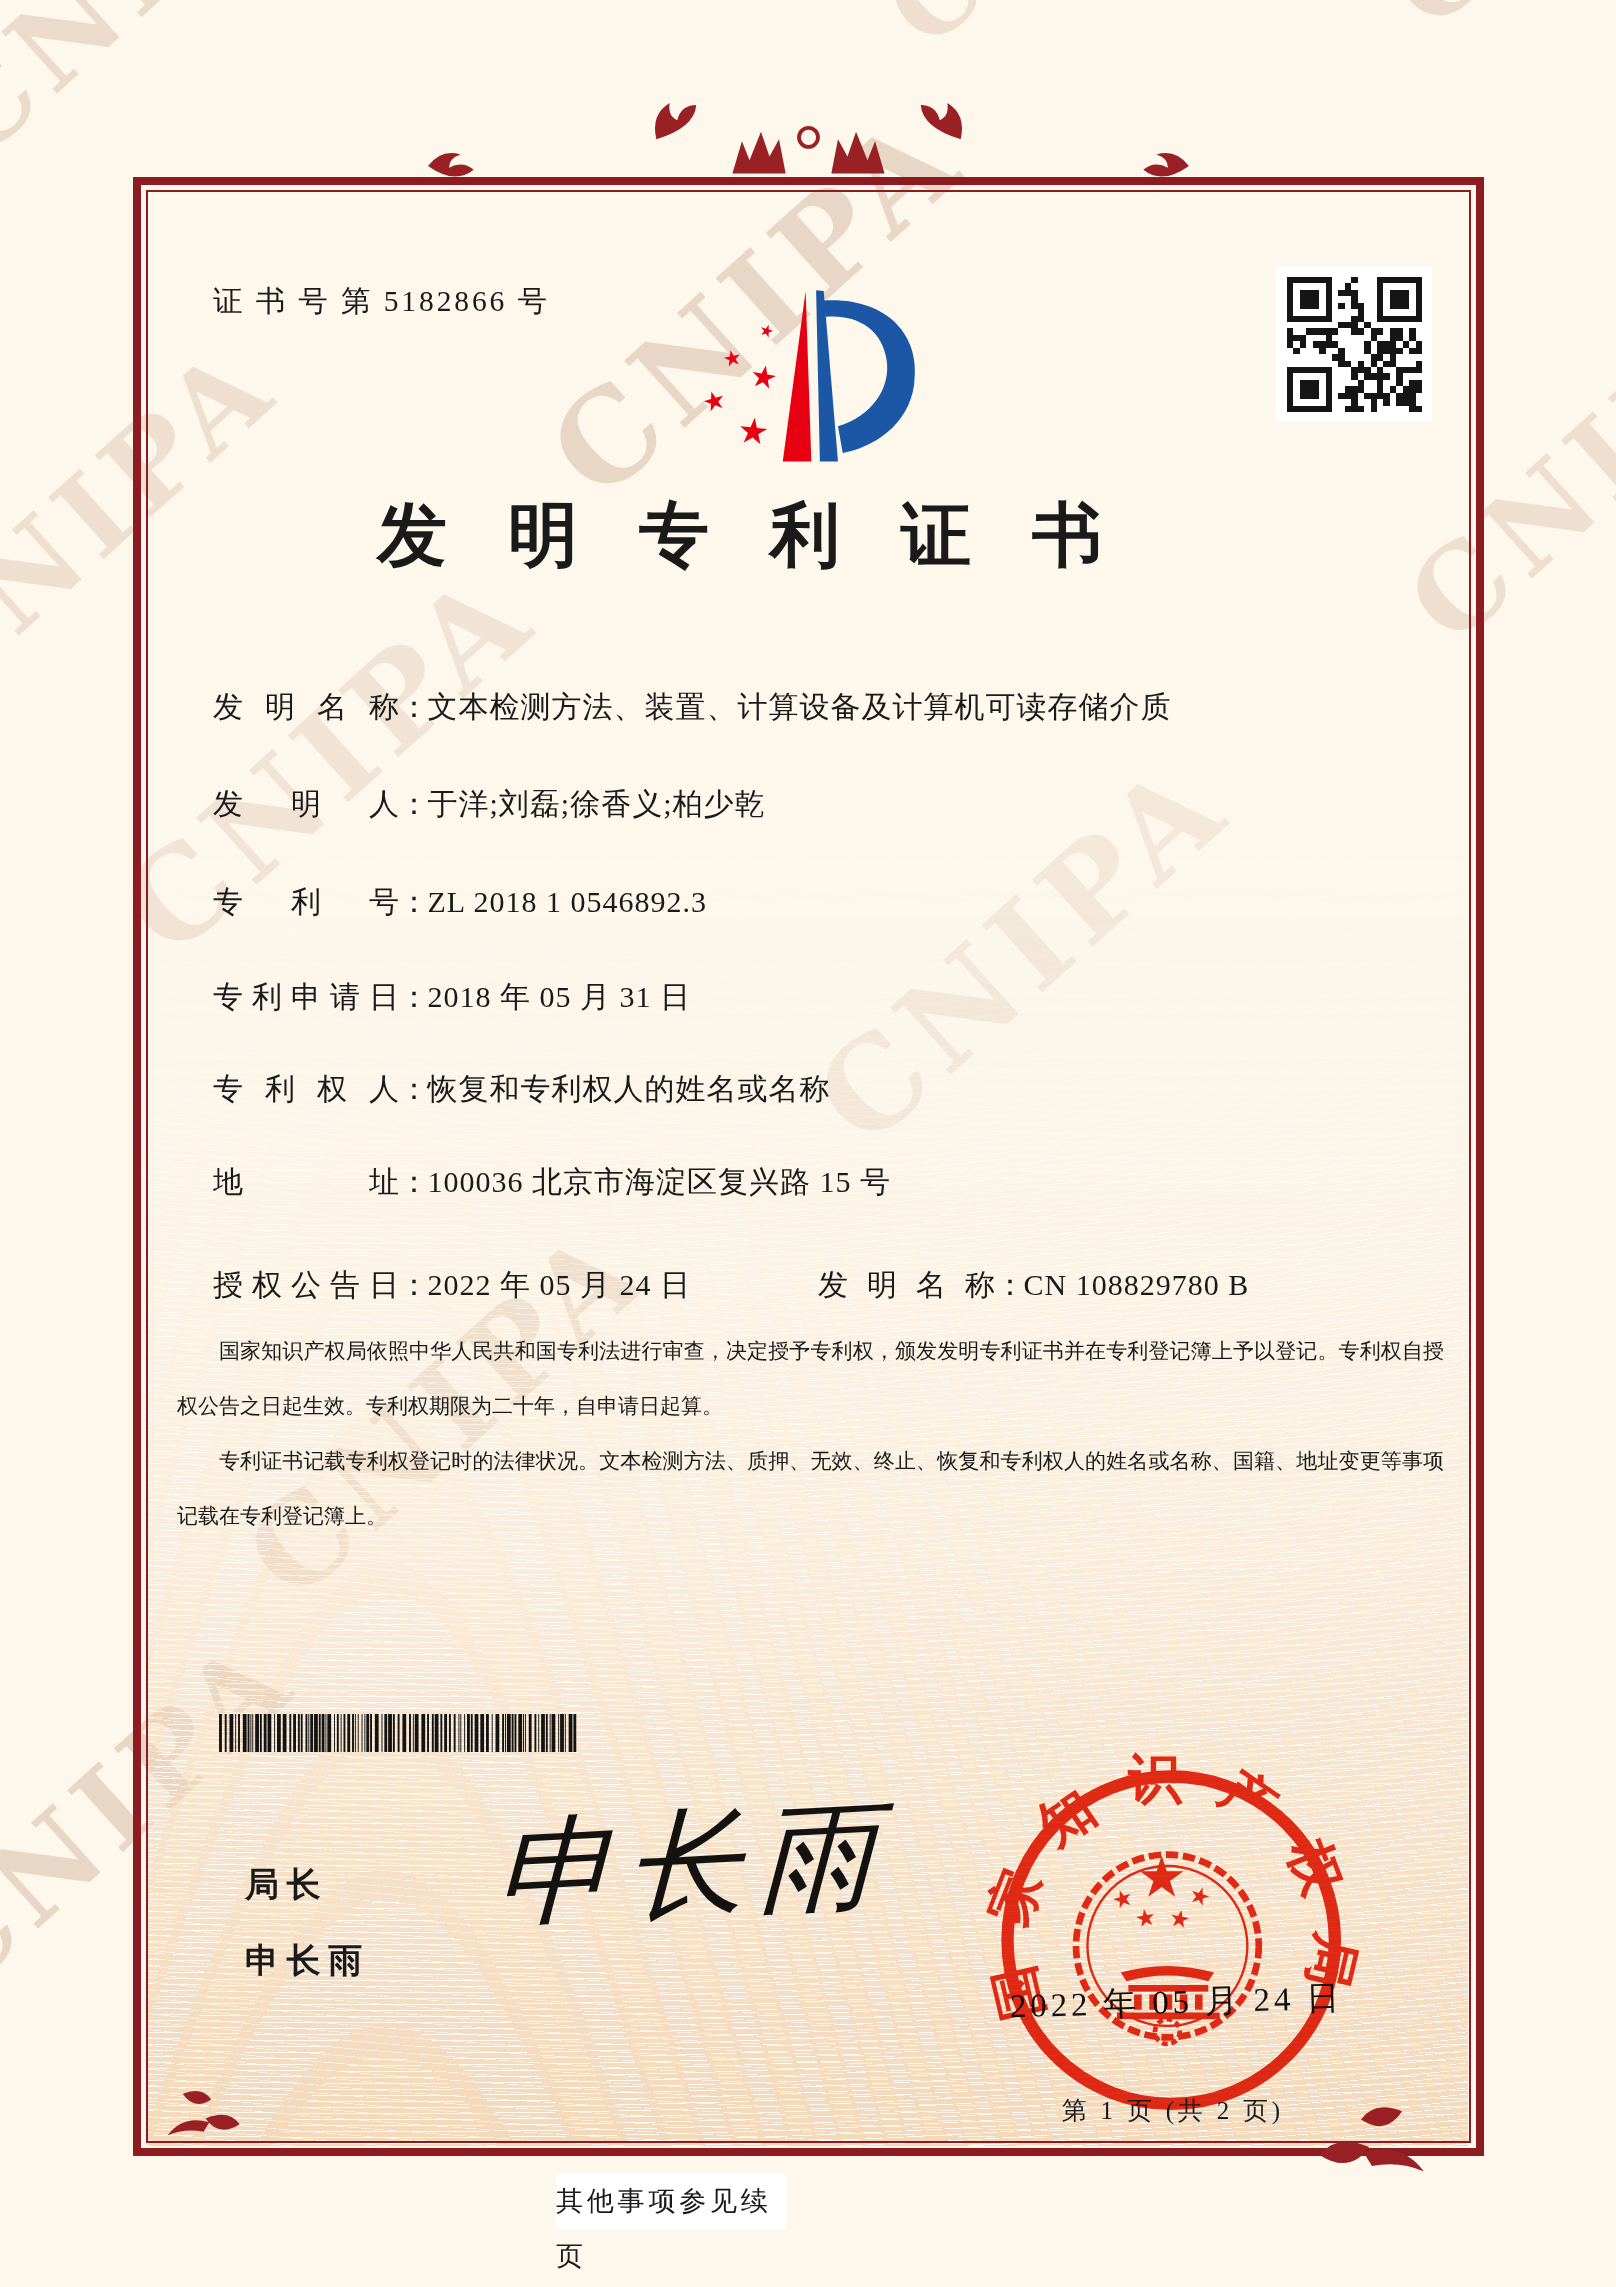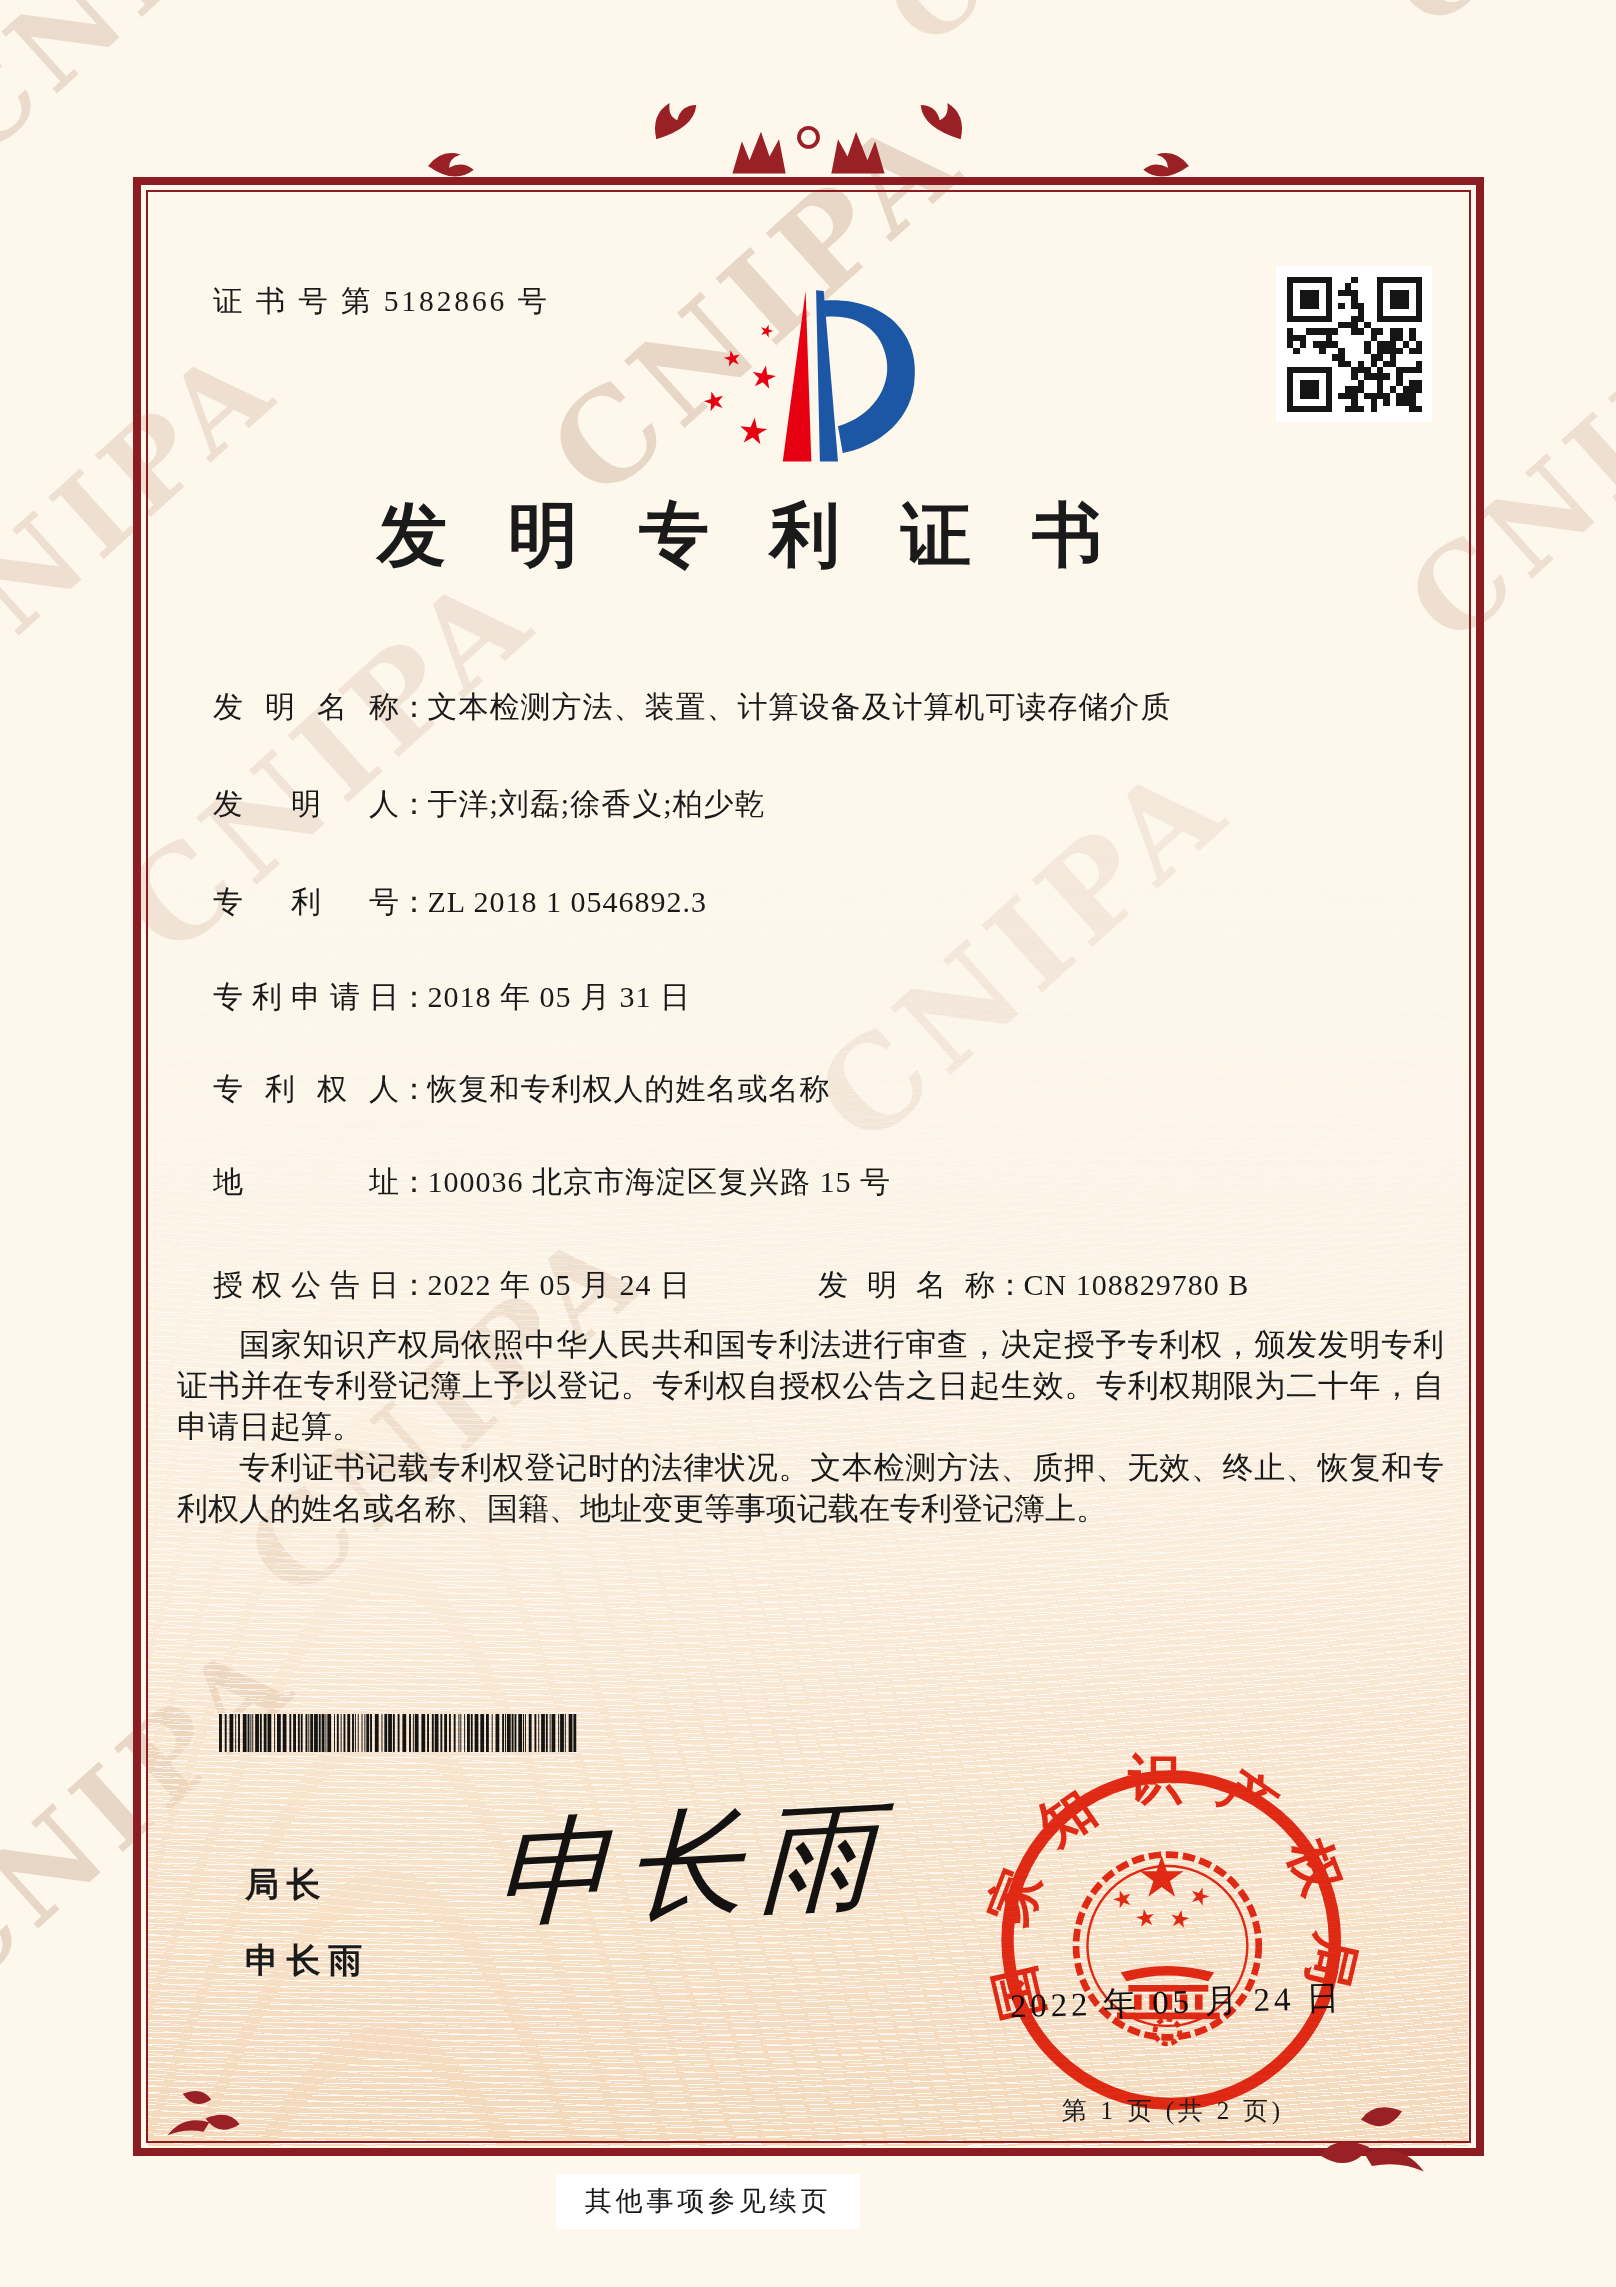--- a/index.html
+++ b/index.html
@@ -57,21 +57,21 @@
     display:inline-block;width:186px;vertical-align:top;
     text-align:justify;text-align-last:justify;
   }
   .fcolon{display:inline-block;width:28.5px;}
   .fvalue{letter-spacing:1px;}
   .grant-right{position:absolute;left:605px;top:0;white-space:nowrap;}
   .grant-right .flabel{width:177px;}
 
   
   .body-text{
-    left:177px;top:1324px;width:1267px;font-size:31px;line-height:41px;
+    left:177px;top:1324px;width:1267px;font-size:21px;line-height:55px;
     text-align:justify;
   }
   .body-text p{margin:0;text-indent:2em;}
 
   
   .barcode{left:219px;top:1714px;width:363px;height:38px;fill:#151515;mix-blend-mode:multiply;}
   .signer-title{left:245px;top:1862px;font-size:34px;font-family:"Liberation Sans","DejaVu Sans",sans-serif;font-weight:600;letter-spacing:7.6px;}
   .signer-name{left:245px;top:1938px;font-size:34px;font-family:"Liberation Sans","DejaVu Sans",sans-serif;font-weight:600;letter-spacing:7.6px;}
   .signature{
     left:495px;top:1786px;font-size:118px;font-style:italic;
@@ -79,22 +79,22 @@
     mix-blend-mode:multiply;white-space:nowrap;
   }
   .seal{left:978px;top:1748px;mix-blend-mode:multiply;opacity:.96;}
   .seal-date{
     left:1010px;top:1980px;font-size:33px;letter-spacing:3.8px;color:#131313;
     transform:rotate(-1.5deg);mix-blend-mode:multiply;white-space:nowrap;
   }
   .page-footer{left:133px;top:2094px;width:1151px;text-align:right;font-size:25px;letter-spacing:3.8px;}
 
   .note-box{
-    left:556px;top:2174px;width:304px;height:55px;line-height:55px;
-    background:#ffffff;text-align:center;font-size:27px;letter-spacing:3.8px;
+    left:556px;top:2174px;width:230px;height:55px;line-height:55px;
+    background:#ffffff;font-size:27px;letter-spacing:3.8px;
   }
 </style>
 </head>
 <body>
 
 <svg width="0" height="0" style="position:absolute">
   <defs>
     <path id="star" d="M0,-1 L0.2245,-0.309 L0.9511,-0.309 L0.3633,0.1181 L0.5878,0.809 L0,0.382 L-0.5878,0.809 L-0.3633,0.1181 L-0.9511,-0.309 L-0.2245,-0.309 Z"></path>
     <g id="topOrnL">
       <path d="M2 100 C90 96 150 92 210 80 C250 72 270 56 252 46 C240 40 226 48 234 58 C242 68 266 64 282 54 C306 38 330 36 352 46" fill="none" stroke-width="5"></path>

